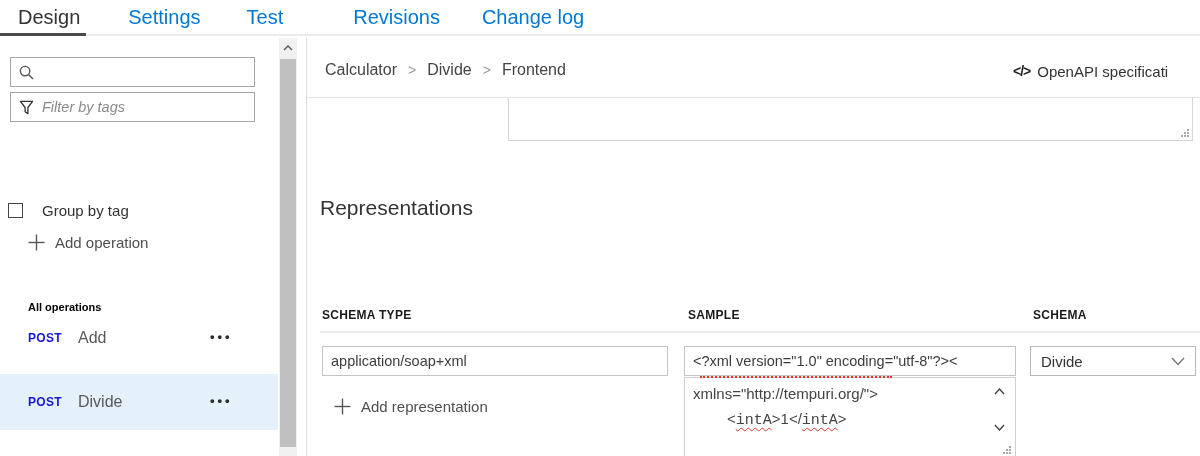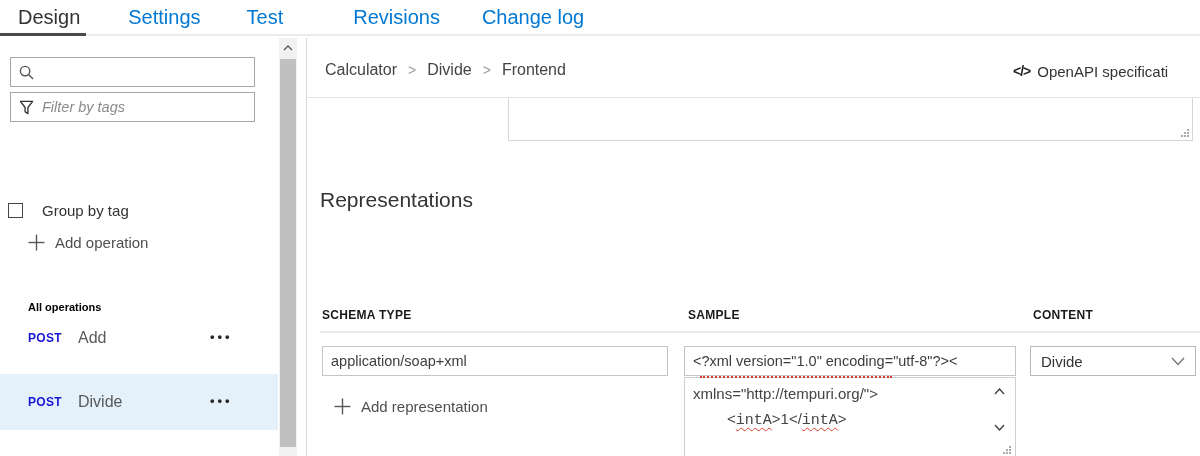--- a/index.html
+++ b/index.html
@@ -56,21 +56,21 @@
   .openapi { position:absolute; left:1013px; top:59px; width:187px; height:24px; overflow:hidden;
              display:flex; align-items:center; gap:7px; cursor:pointer; white-space:nowrap; }
   .openapi .glyph { font-size:14px; font-weight:bold; color:#222; letter-spacing:-1px; }
   .openapi .lbl { font-size:15px; color:#333; }
   .main-rule { position:absolute; left:307px; top:97px; width:893px; height:1px; background:#e3e3e3; }
 
   .ghost-area { position:absolute; left:508px; top:98px; width:685px; height:43px;
                 border:1px solid #d6d6d6; border-top:none; background:#fff; }
   .resizer { position:absolute; }
 
-  .rep-title { position:absolute; left:320px; top:188px; font-size:21px; color:#333; }
+  .rep-title { position:absolute; left:320px; top:196px; font-size:21px; color:#333; }
   .rep-desc  { position:absolute; left:320px; top:258px; font-size:15px; color:#333; }
 
   .col-hdr { position:absolute; top:308px; font-size:12px; font-weight:bold; color:#1a1a1a; letter-spacing:0.3px; }
   .hdr-rule { position:absolute; left:320px; top:331px; width:880px; height:2px; background:#ebebeb; }
 
   .txt-input { position:absolute; top:346px; height:30px; border:1px solid #c4c4c4; background:#fff;
                font-size:14.5px; color:#3d3d3d; padding:0 8px; font-family:"Liberation Sans", sans-serif;
                outline:none; }
   .schema-select { position:absolute; left:1030px; top:346px; width:166px; height:30px;
                    border:1px solid #b8b8b8; background:#fff; display:flex; align-items:center;
@@ -181,21 +181,21 @@
       <rect x="3" y="9" width="2" height="2"></rect>
         <rect x="6" y="9" width="2" height="2"></rect>
         <rect x="9" y="9" width="2" height="2"></rect>
     </g>
   </svg>
 
   <h2 class="rep-title" style="font-weight:normal;">Representations</h2>
 
   <span class="col-hdr" style="left:322px;">SCHEMA TYPE</span>
   <span class="col-hdr" style="left:688px;">SAMPLE</span>
-  <span class="col-hdr" style="left:1033px;">CONTENT</span>
+  <span class="col-hdr" style="left:1033px;">SCHEMA</span>
   <div class="hdr-rule"></div>
 
   <input class="txt-input" style="left: 322px; width: 346px;" type="text" value="application/soap+xml">
   <input class="txt-input" style="left: 684px; width: 332px;" type="text" value="&lt;?xml version=&quot;1.0&quot; encoding=&quot;utf-8&quot;?&gt;&lt;">
   <div class="schema-select">
     <span class="val">Divide</span>
     <svg width="14" height="9" viewBox="0 0 14 9">
       <polyline points="1,1 7,7.5 13,1" fill="none" stroke="#777" stroke-width="1.4"></polyline>
     </svg>
   </div>

